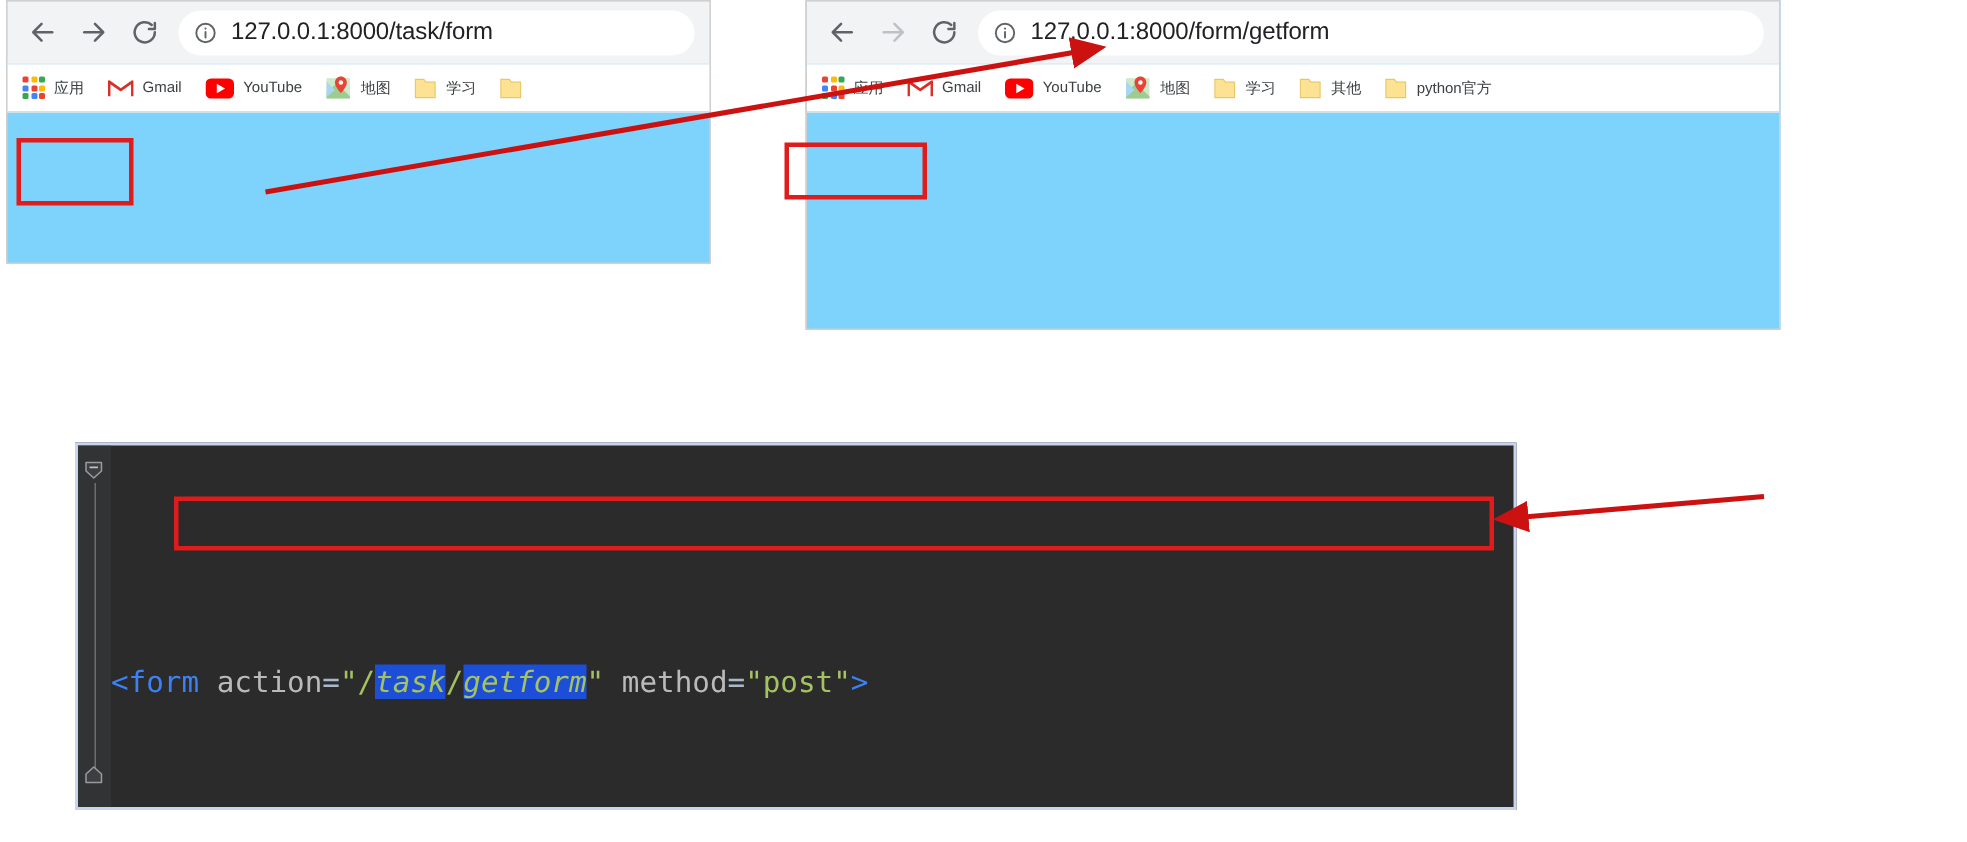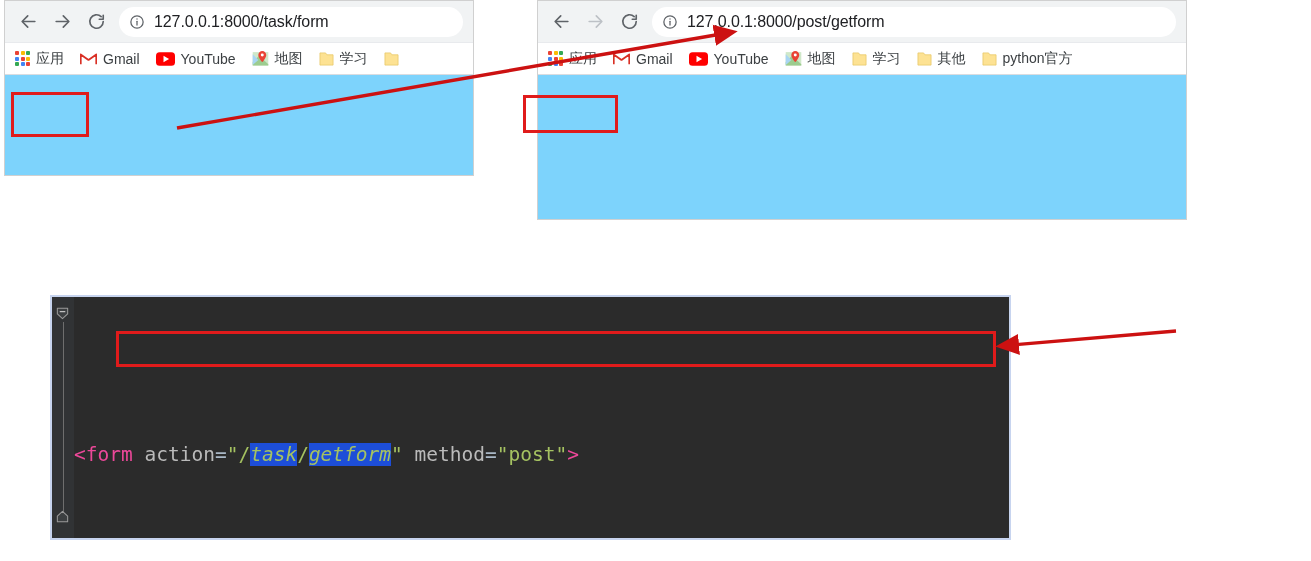--- a/index.html
+++ b/index.html
@@ -83,21 +83,21 @@
     border-bottom: 1px solid #dadce0;
     overflow: hidden;
   }
   .bm {
     display: flex;
     align-items: center;
     margin-right: 16px;
     white-space: nowrap;
   }
   .bm-label {
-    font-size: 14px;
+    font-size: 10px;
     color: #3c4043;
     margin-left: 6px;
     font-family: "Liberation Sans", "DejaVu Sans", sans-serif;
   }
   .bm-icon { display: flex; align-items: center; }
 
   
   .apps-grid {
     width: 15px; height: 15px;
     display: grid;
@@ -165,21 +165,21 @@
     white-space: pre;
   }
   .cl {
     height: 35px;
     padding-left: 22px;
     box-sizing: border-box;
     position: relative;
   }
 
   
-  .t-tag    { color: #ec4899; }          
+  .t-tag    { color: #3b82f6; }          
   .t-attr   { color: #bababa; }          
   .t-eq     { color: #a9b7c6; }
   .t-val    { color: #a5c261; }          
   .t-quote  { color: #a5c261; }          
   .t-plain  { color: #a9b7c6; }          
 
   .hi-search { background: #1d4ed8; font-style: italic; }
 
   
   .fold {
@@ -338,21 +338,21 @@
       </div>
     </div>
     <div class="omnibox">
       <span class="info-icon">
         <svg width="16" height="16" viewBox="0 0 24 24" fill="none" stroke="currentColor" stroke-width="1.9">
             <circle cx="12" cy="12" r="9.2"></circle>
             <line x1="12" y1="11" x2="12" y2="16.6" stroke-linecap="round"></line>
             <circle cx="12" cy="7.6" r="1.05" fill="currentColor" stroke="none"></circle>
           </svg>
       </span>
-      <span class="url-text">127.0.0.1:8000/post/getform</span>
+      <span class="url-text">127.0.0.1:8000/form/getform</span>
     </div>
   </div>
 
   <div class="bookmarks">
     <div class="bm">
       <span class="bm-icon">
         <span class="apps-grid">
           <i style="background:#ea4335"></i>
             <i style="background:#fbbc05"></i>
             <i style="background:#34a853"></i>

